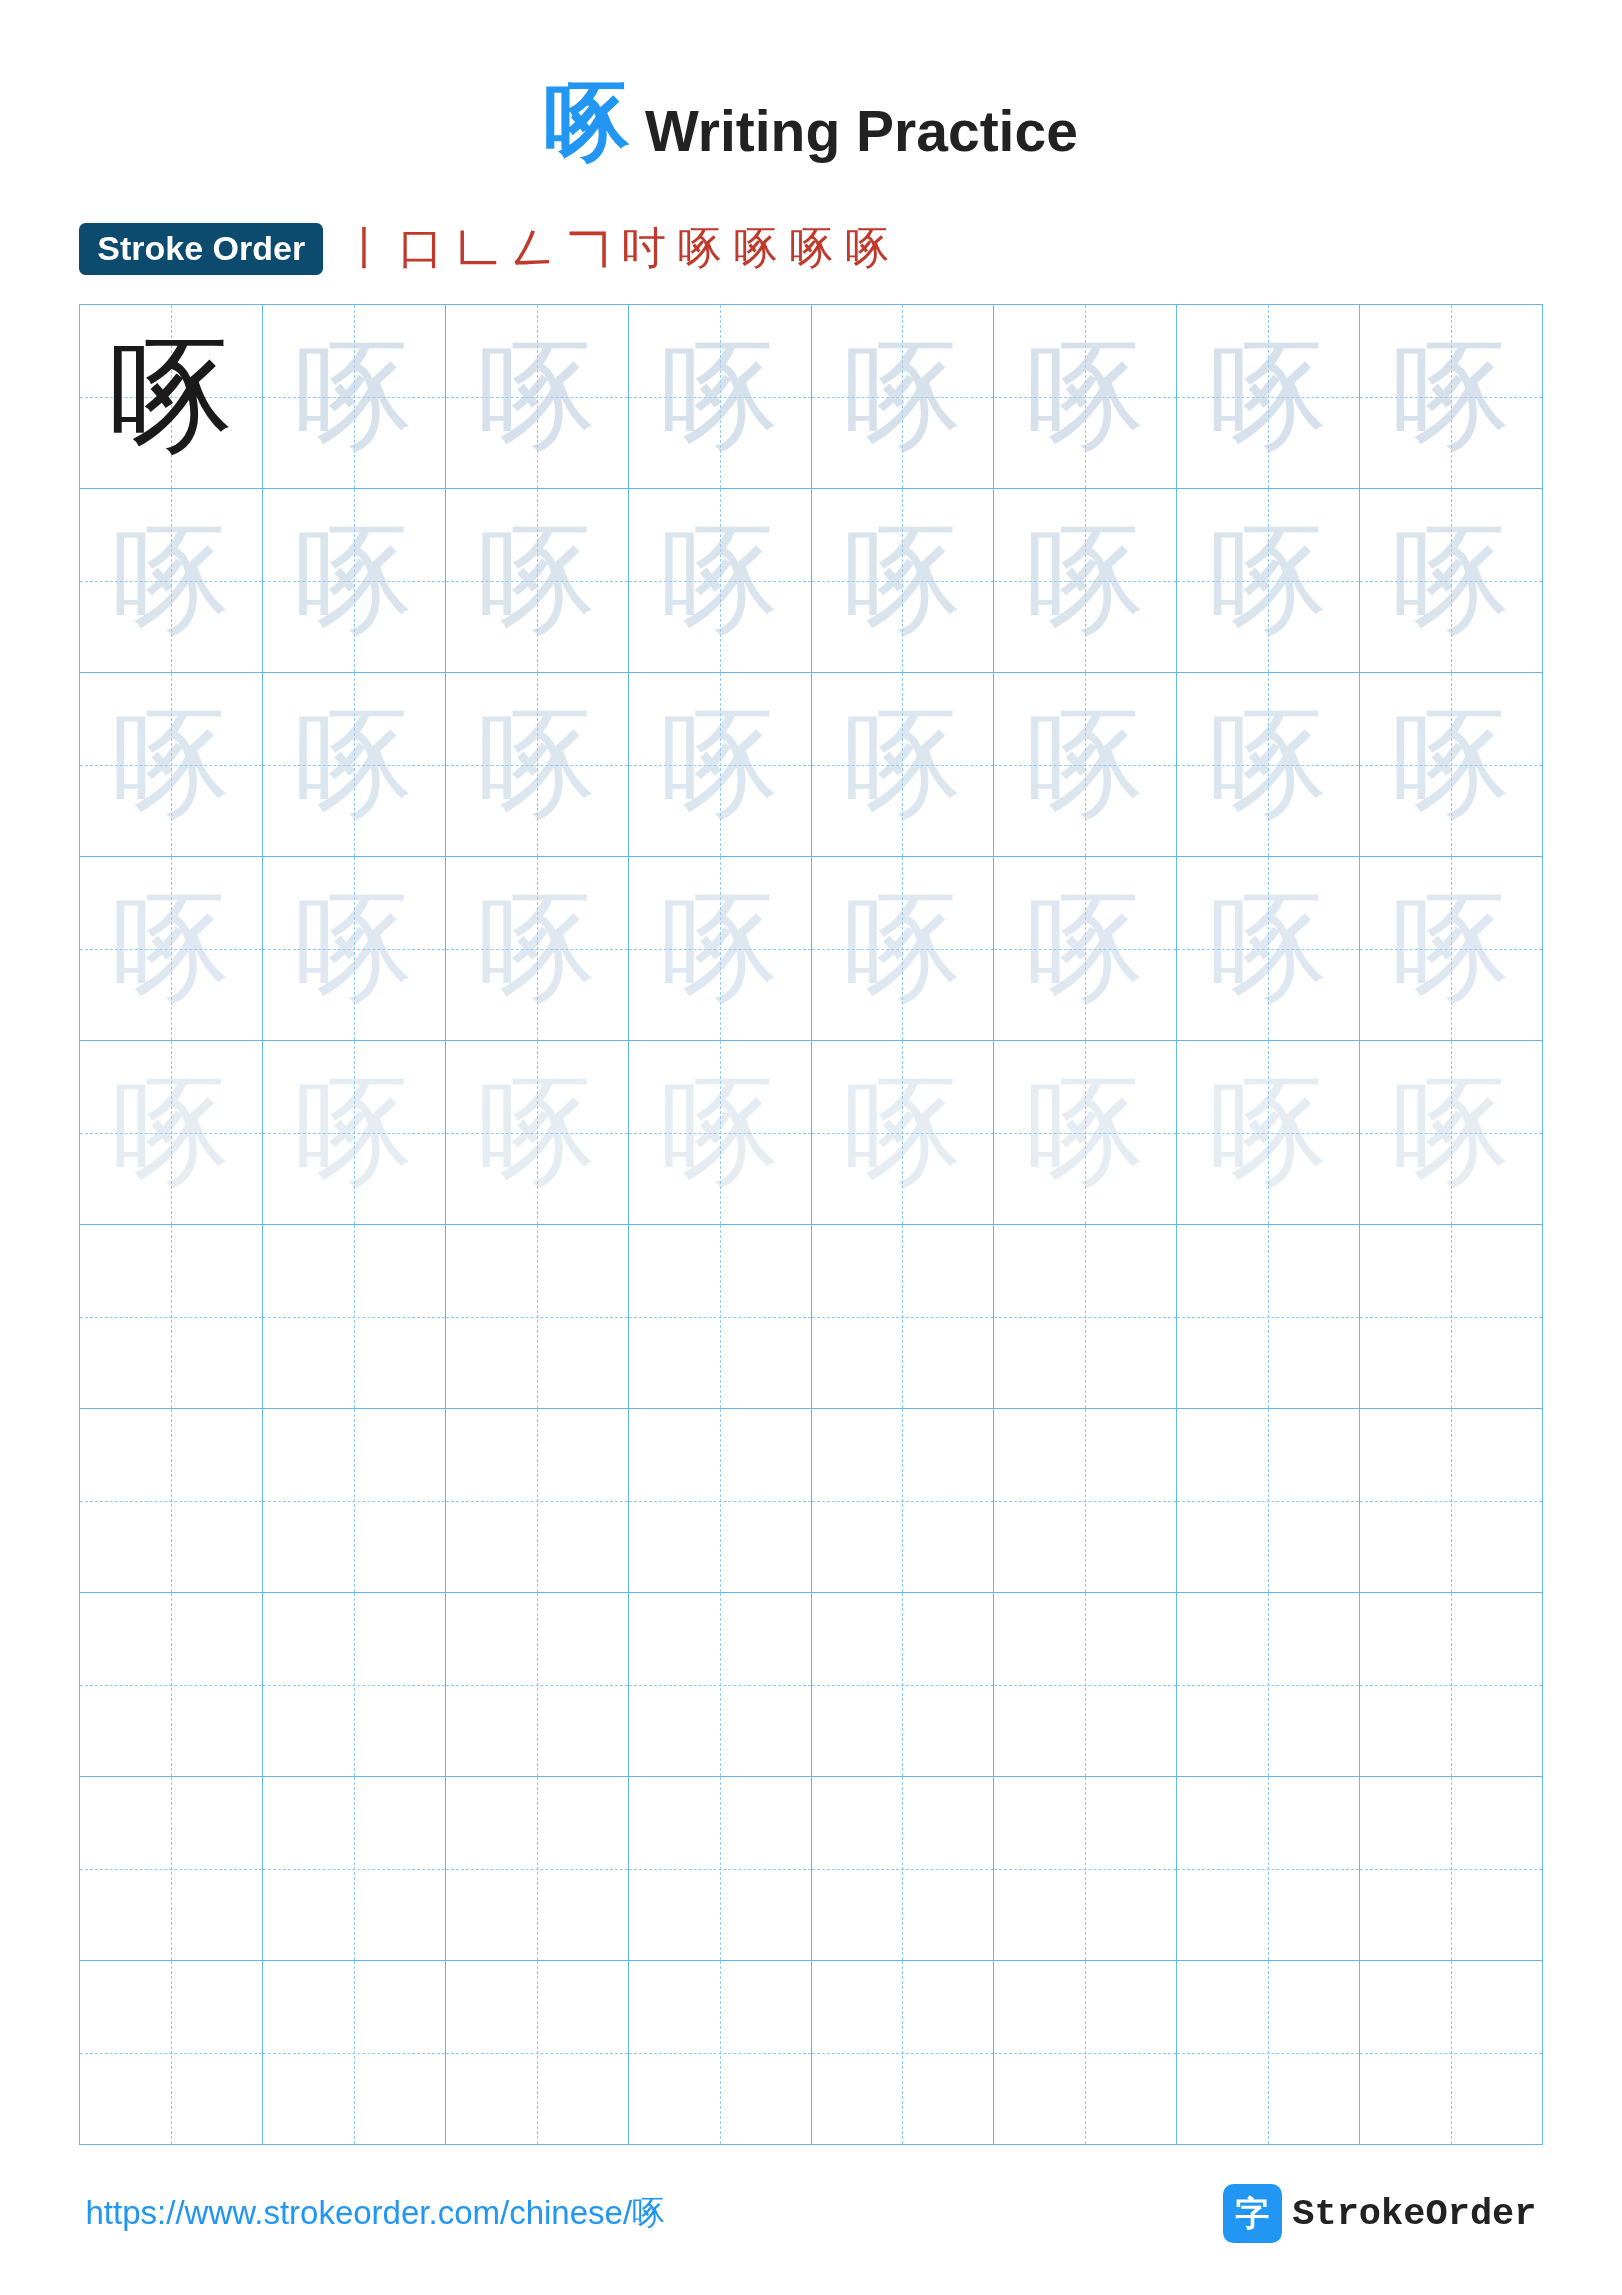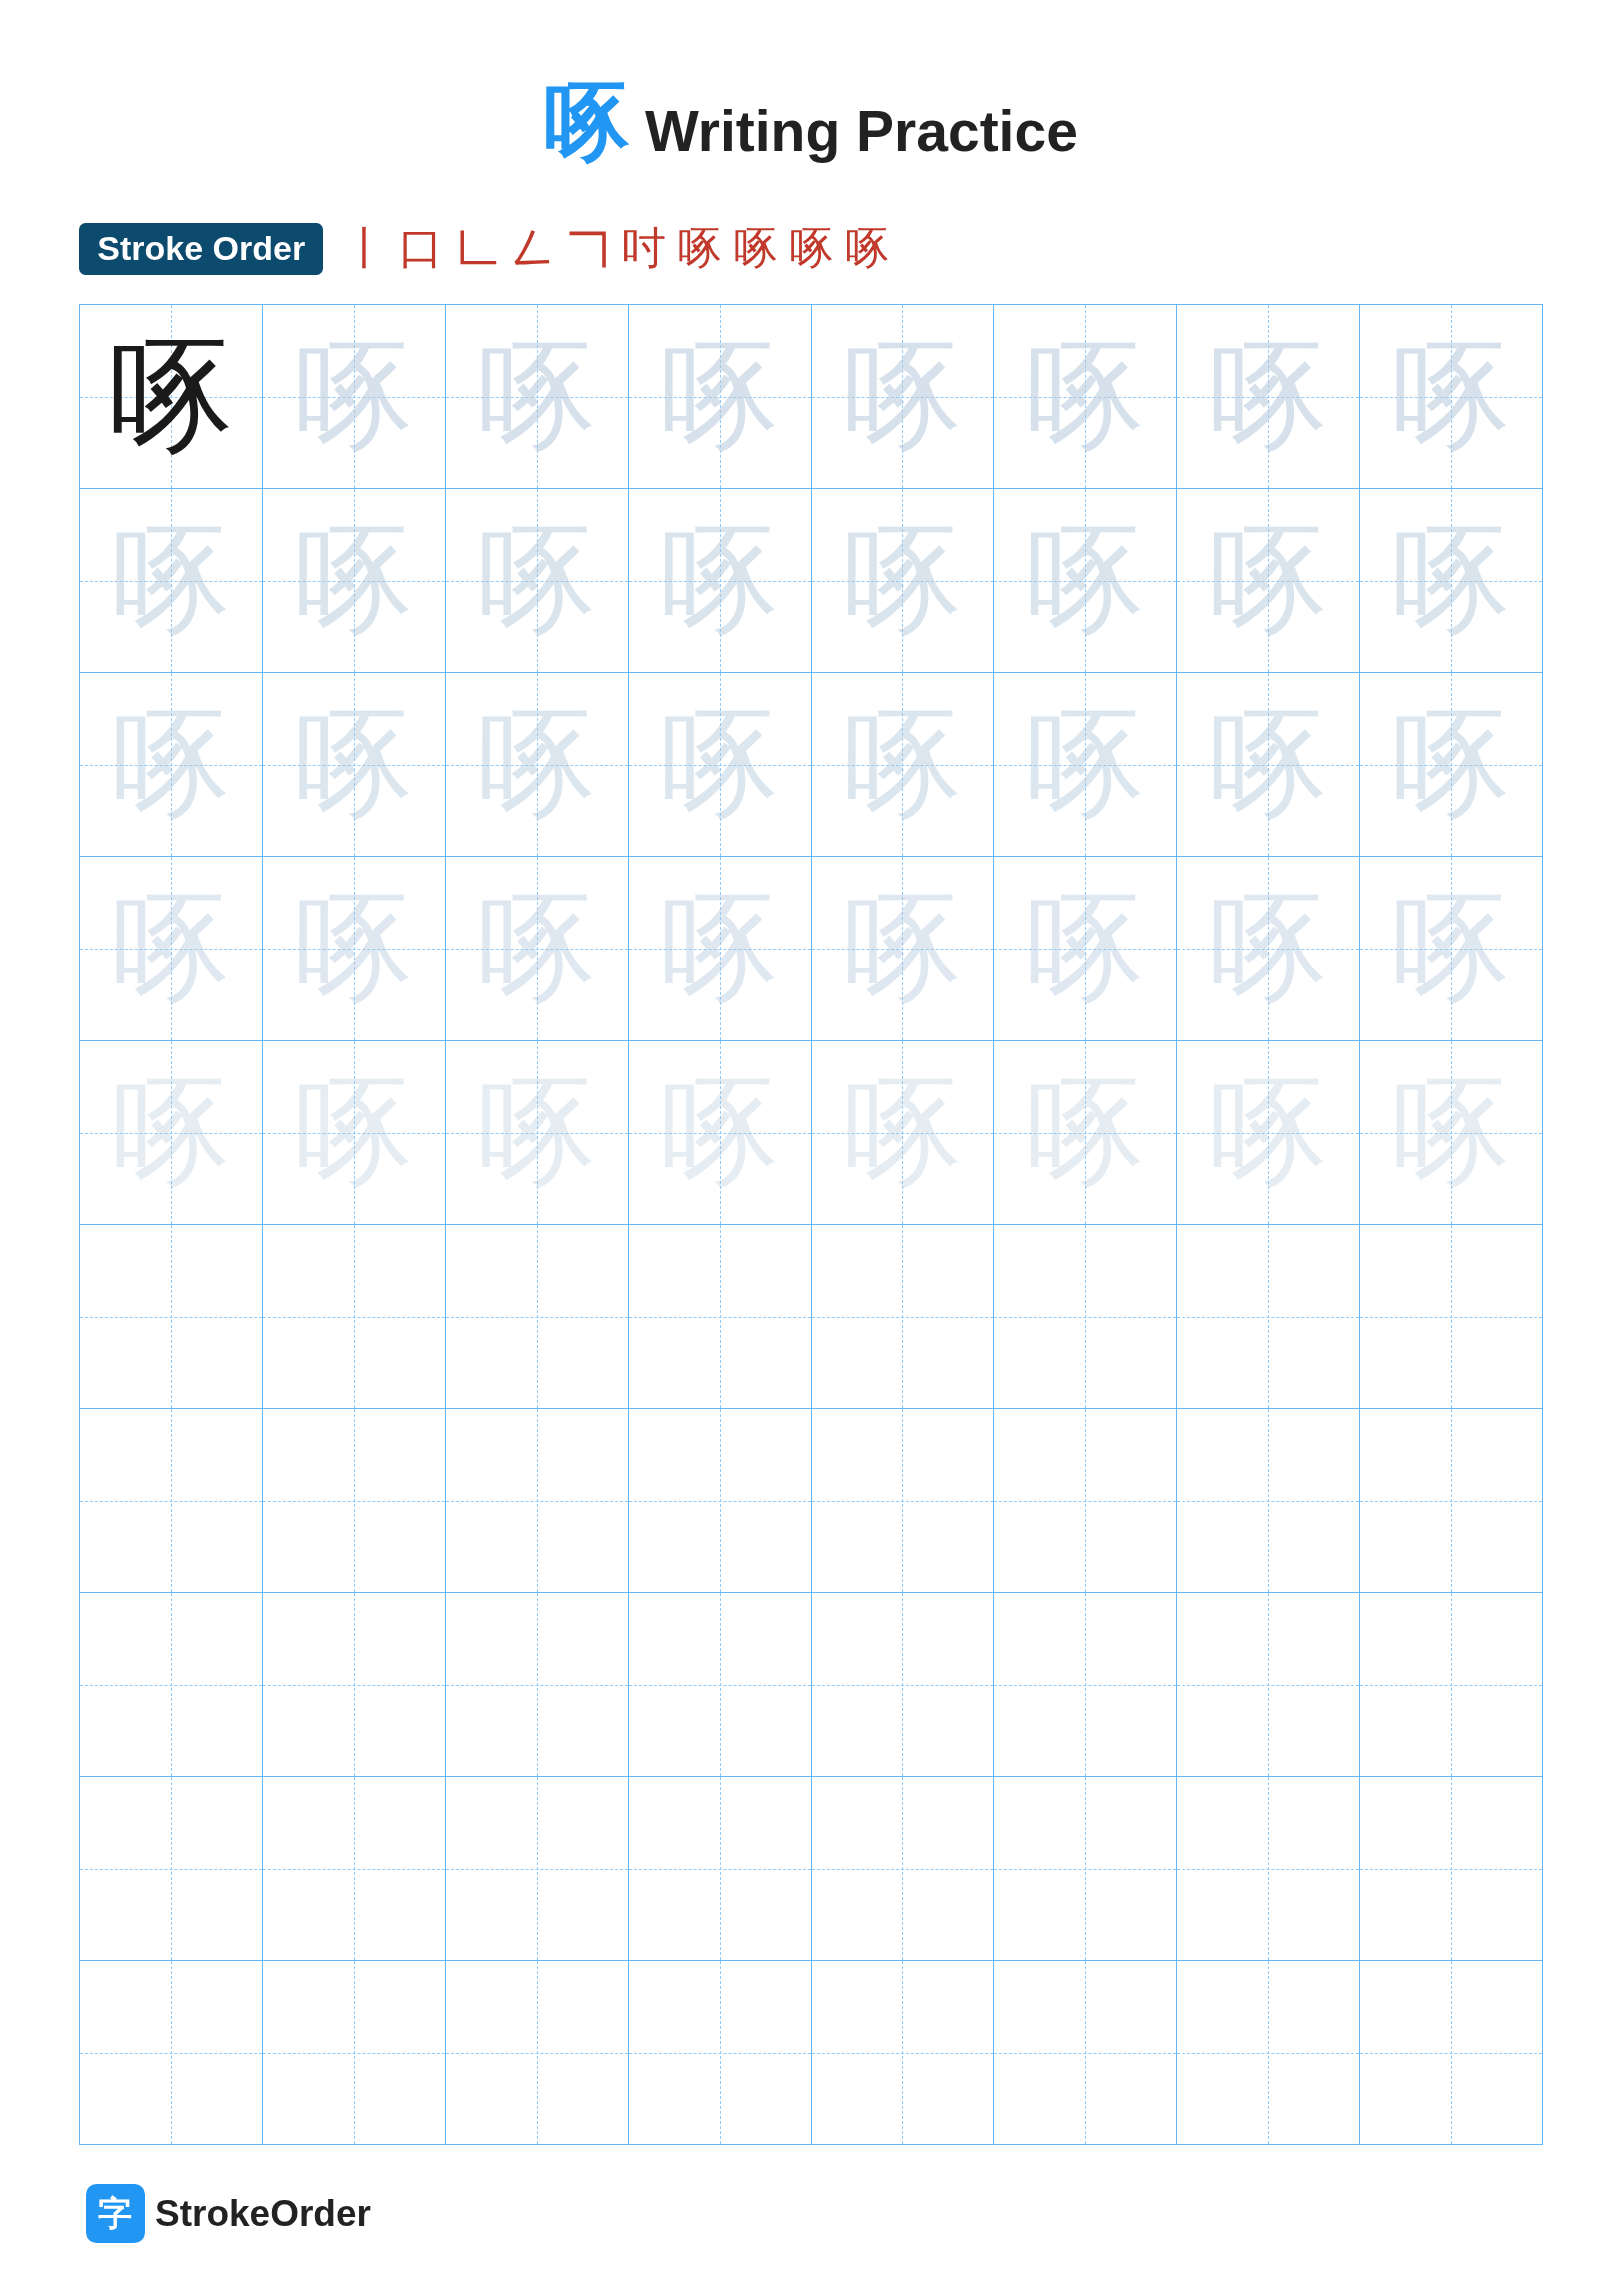--- a/index.html
+++ b/index.html
@@ -177,21 +177,21 @@
       display: flex;
       align-items: center;
       justify-content: center;
       color: #fff;
       font-size: 34px;
       font-weight: bold;
       font-family: sans-serif;
     }
 
     .footer-logo-text {
-      font-family: Liberation Sans, sans-serif;
+      font-family: Liberation Mono, monospace;
       font-size: 37px;
       font-weight: bold;
       color: #222;
     }
   </style>
 </head>
 <body>
 
 <div class="page-title">
   <span class="title-char">啄</span><span class="title-text"> Writing Practice</span>
@@ -401,18 +401,19 @@
     <div class="grid-cell"></div>
     <div class="grid-cell"></div>
     <div class="grid-cell"></div>
     <div class="grid-cell"></div>
     <div class="grid-cell"></div>
   </div>
 
 </div>
 
 <div class="footer">
+  <a class="footer-url" href="#">https://www.strokeorder.com/chinese/啄</a>
   <div class="footer-logo">
     <div class="footer-logo-icon">字</div>
     <span class="footer-logo-text">StrokeOrder</span>
   </div>
 </div>
 
 
 </body></html>

